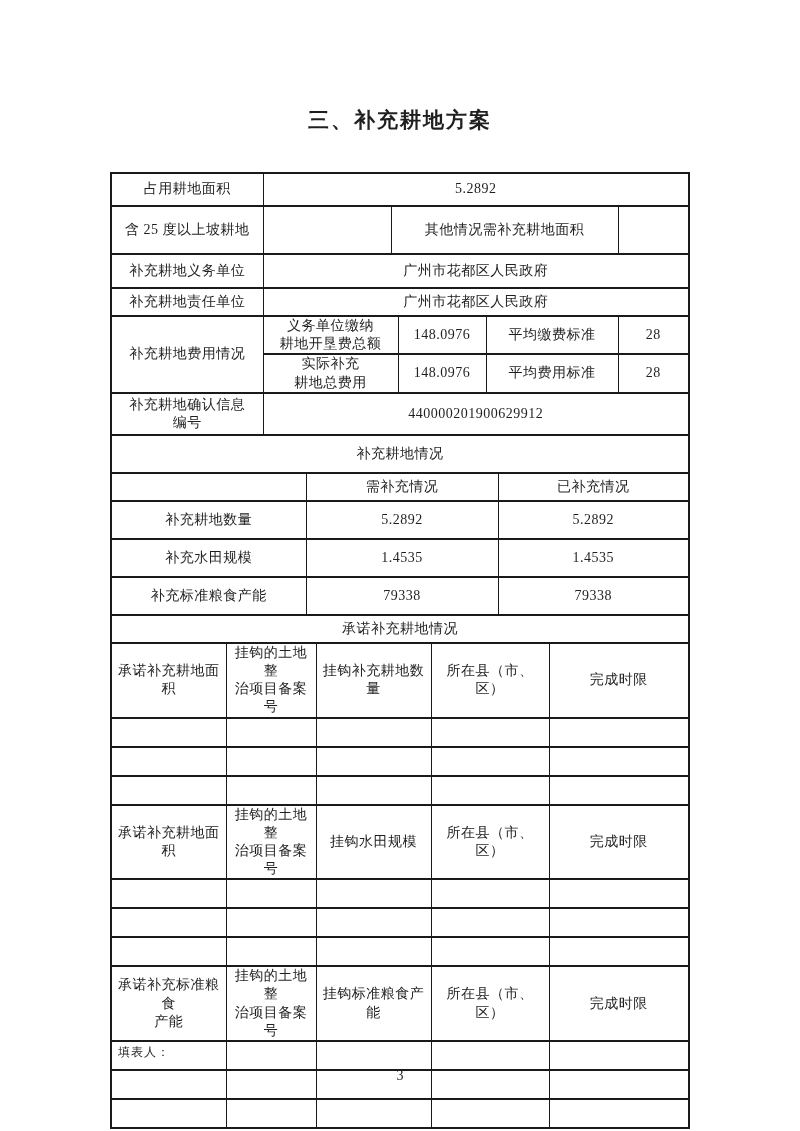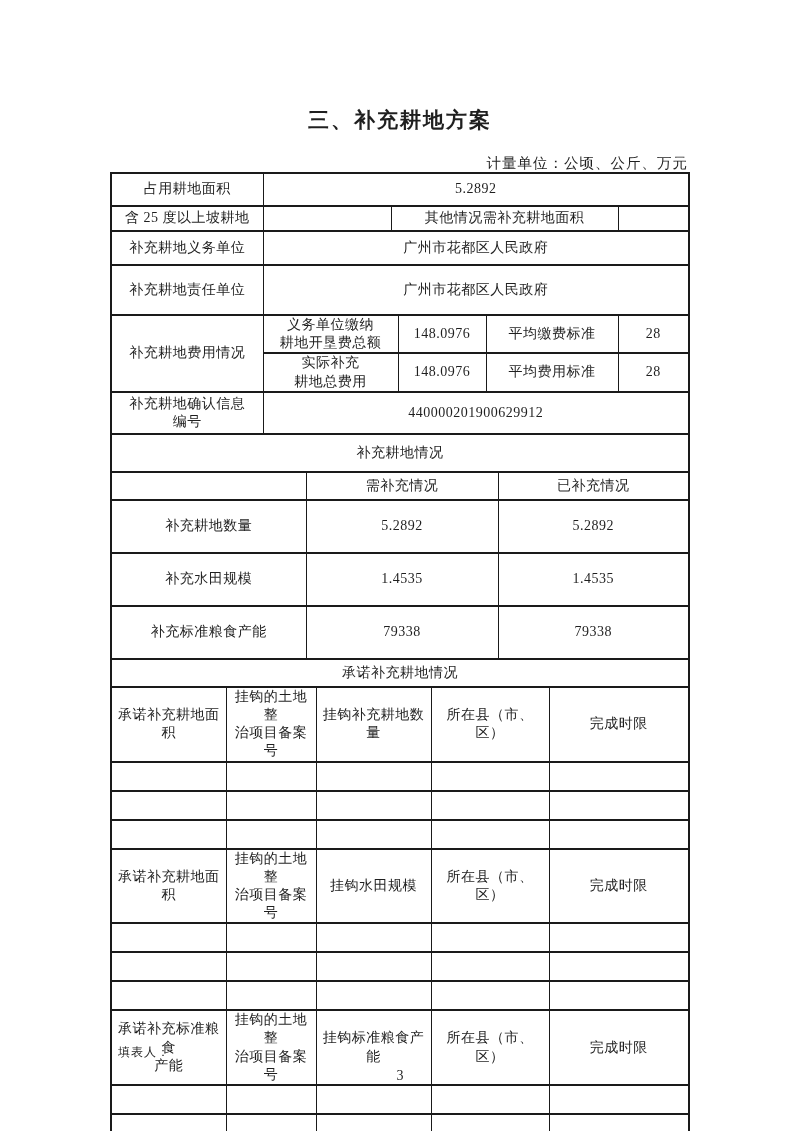--- a/index.html
+++ b/index.html
@@ -34,41 +34,40 @@
     text-align:center;vertical-align:middle;
     font-size:14px;
     padding:0 2px;
     letter-spacing:0.5px;
     white-space:pre-line;
     line-height:1.3;
     overflow:hidden;
   }
   td.num{font-size:15px;letter-spacing:0.5px;}
   
-  tr.rA1{height:33px;} tr.rA2{height:25px;}
-  tr.rA3{height:34px;border-radius:9px;} tr.rA4{height:50px;}
+  tr.rA1{height:33px;} tr.rA2{height:48px;}
+  tr.rA3{height:34px;border-radius:9px;} tr.rA4{height:28px;}
   tr.rF{height:36px;}  tr.rConf{height:42px;}
-  tr.rSH{height:38px;} tr.rSC{height:28px;} tr.rSD{height:53px;}
+  tr.rSH{height:38px;} tr.rSC{height:28px;} tr.rSD{height:38px;}
   tr.rPH{height:28px;padding-left:45px;} tr.rCH{height:43px;} tr.rBL{height:29px;}
   .footer-label{
     position:absolute;top:1044px;left:118px;
     font-size:12px;letter-spacing:1px;
   }
   .page-number{
     position:absolute;top:1068px;left:0;width:800px;
     text-align:center;font-size:14px;
   }
 </style>
 </head>
 <body>
 
 <div class="page">
 
   <div class="doc-title">三、补充耕地方案</div>
-  <div class="units-note">计量单位：公顷、公斤、万元</div>
 
   <table class="main">
     <colgroup>
       <col style="width:115px">
         <col style="width:37px">
         <col style="width:43px">
       <col style="width:10px">
         <col style="width:75px">
         <col style="width:7px">
       <col style="width:33px">

